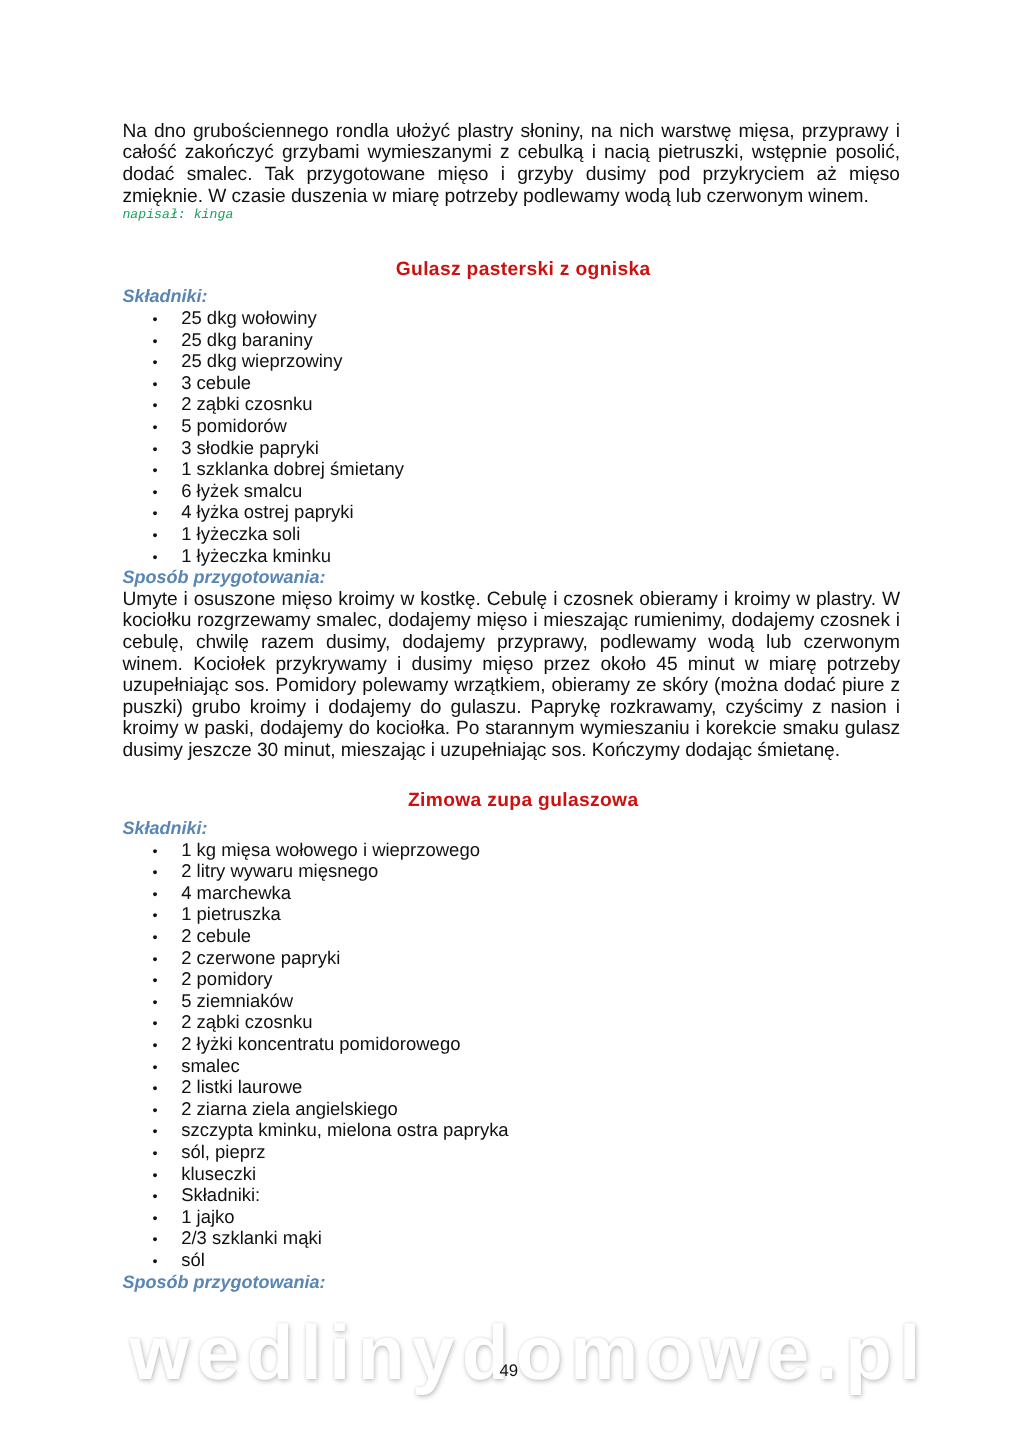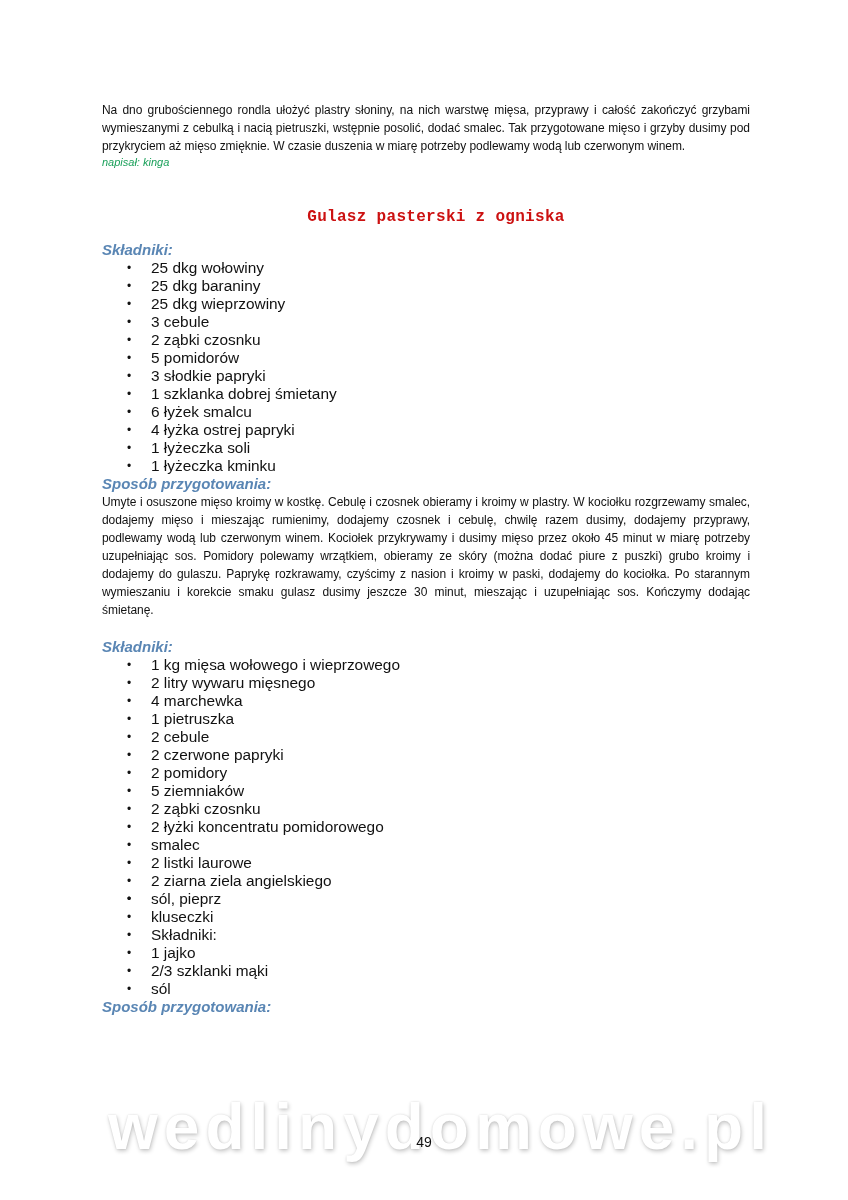--- a/index.html
+++ b/index.html
@@ -3,32 +3,32 @@
   <meta charset="utf-8">
   <style>
     html, body { margin: 0; padding: 0; background: #ffffff; }
     body { width: 848px; height: 1200px; position: relative; overflow: hidden; }
     .page {
       position: absolute; left: 102px; top: 101px; width: 648px;
       font-family: "Liberation Sans", sans-serif;
       color: #111111;
     }
     .para {
-      font-size: 12px; line-height: 18px; text-align: justify;
+      font-size: 16px; line-height: 18px; text-align: justify;
       margin: 0; letter-spacing: -0.05px;
     }
     .author {
-      font-family: Liberation Sans, sans-serif;
+      font-family: Liberation Mono, monospace;
       font-style: italic; font-size: 11px; line-height: 14px;
       color: #1aa05a; margin: 0;
     }
     .title {
-      font-family: Liberation Mono, monospace;
+      font-family: Liberation Sans, sans-serif;
       font-weight: bold; font-size: 16px; line-height: 20px;
-      color: #cc1111; text-align: center; margin: 14px; letter-spacing: 0.3px;
+      color: #cc1111; text-align: center; margin: 4px; letter-spacing: 0.3px;
       padding-left: 20px;
     }
     .section-label {
       font-family: "Liberation Sans", sans-serif;
       font-weight: bold; font-style: italic; font-size: 15px; line-height: 18px;
       color: #5a86b4; margin: 0;
     }
     ul.ingredients { list-style: none; margin: 0; padding: 0; }
     ul.ingredients li {
       position: relative; font-size: 15.4px; line-height: 18px; padding-left: 49px;
@@ -76,36 +76,37 @@
       <li><span class="bullet">•</span><span>1 łyżeczka soli</span></li>
       <li><span class="bullet">•</span><span>1 łyżeczka kminku</span></li>
     </ul>
     <p class="section-label">Sposób przygotowania:</p>
     <p class="para">Umyte i osuszone mięso kroimy w kostkę. Cebulę i czosnek obieramy i kroimy w plastry. W kociołku rozgrzewamy smalec, dodajemy mięso i mieszając rumienimy, dodajemy czosnek i cebulę, chwilę razem dusimy, dodajemy przyprawy, podlewamy wodą lub czerwonym winem. Kociołek przykrywamy i dusimy mięso przez około 45 minut w miarę potrzeby uzupełniając sos. Pomidory polewamy wrzątkiem, obieramy ze skóry (można dodać piure z puszki) grubo kroimy i dodajemy do gulaszu. Paprykę rozkrawamy, czyścimy z nasion i kroimy w paski, dodajemy do kociołka. Po starannym wymieszaniu i korekcie smaku gulasz dusimy jeszcze 30 minut, mieszając i uzupełniając sos. Kończymy dodając śmietanę.</p>
   </section>
 
   <div style="height:19px"></div>
 
   <section>
+    <h2 class="title">Zimowa zupa gulaszowa</h2>
     <p class="section-label">Składniki:</p>
     <ul class="ingredients">
       <li><span class="bullet">•</span><span>1 kg mięsa wołowego i wieprzowego</span></li>
       <li><span class="bullet">•</span><span>2 litry wywaru mięsnego</span></li>
       <li><span class="bullet">•</span><span>4 marchewka</span></li>
       <li><span class="bullet">•</span><span>1 pietruszka</span></li>
       <li><span class="bullet">•</span><span>2 cebule</span></li>
       <li><span class="bullet">•</span><span>2 czerwone papryki</span></li>
       <li><span class="bullet">•</span><span>2 pomidory</span></li>
       <li><span class="bullet">•</span><span>5 ziemniaków</span></li>
       <li><span class="bullet">•</span><span>2 ząbki czosnku</span></li>
       <li><span class="bullet">•</span><span>2 łyżki koncentratu pomidorowego</span></li>
       <li><span class="bullet">•</span><span>smalec</span></li>
       <li><span class="bullet">•</span><span>2 listki laurowe</span></li>
       <li><span class="bullet">•</span><span>2 ziarna ziela angielskiego</span></li>
-      <li><span class="bullet">•</span></li>
+      <li><span class="bullet">•</span><span>szczypta kminku, mielona ostra papryka</span></li>
       <li><span class="bullet">•</span><span>sól, pieprz</span></li>
       <li><span class="bullet">•</span><span>kluseczki</span></li>
       <li><span class="bullet">•</span><span>Składniki:</span></li>
       <li><span class="bullet">•</span><span>1 jajko</span></li>
       <li><span class="bullet">•</span><span>2/3 szklanki mąki</span></li>
       <li><span class="bullet">•</span><span>sól</span></li>
     </ul>
     <p class="section-label">Sposób przygotowania:</p>
   </section>
 </div>

